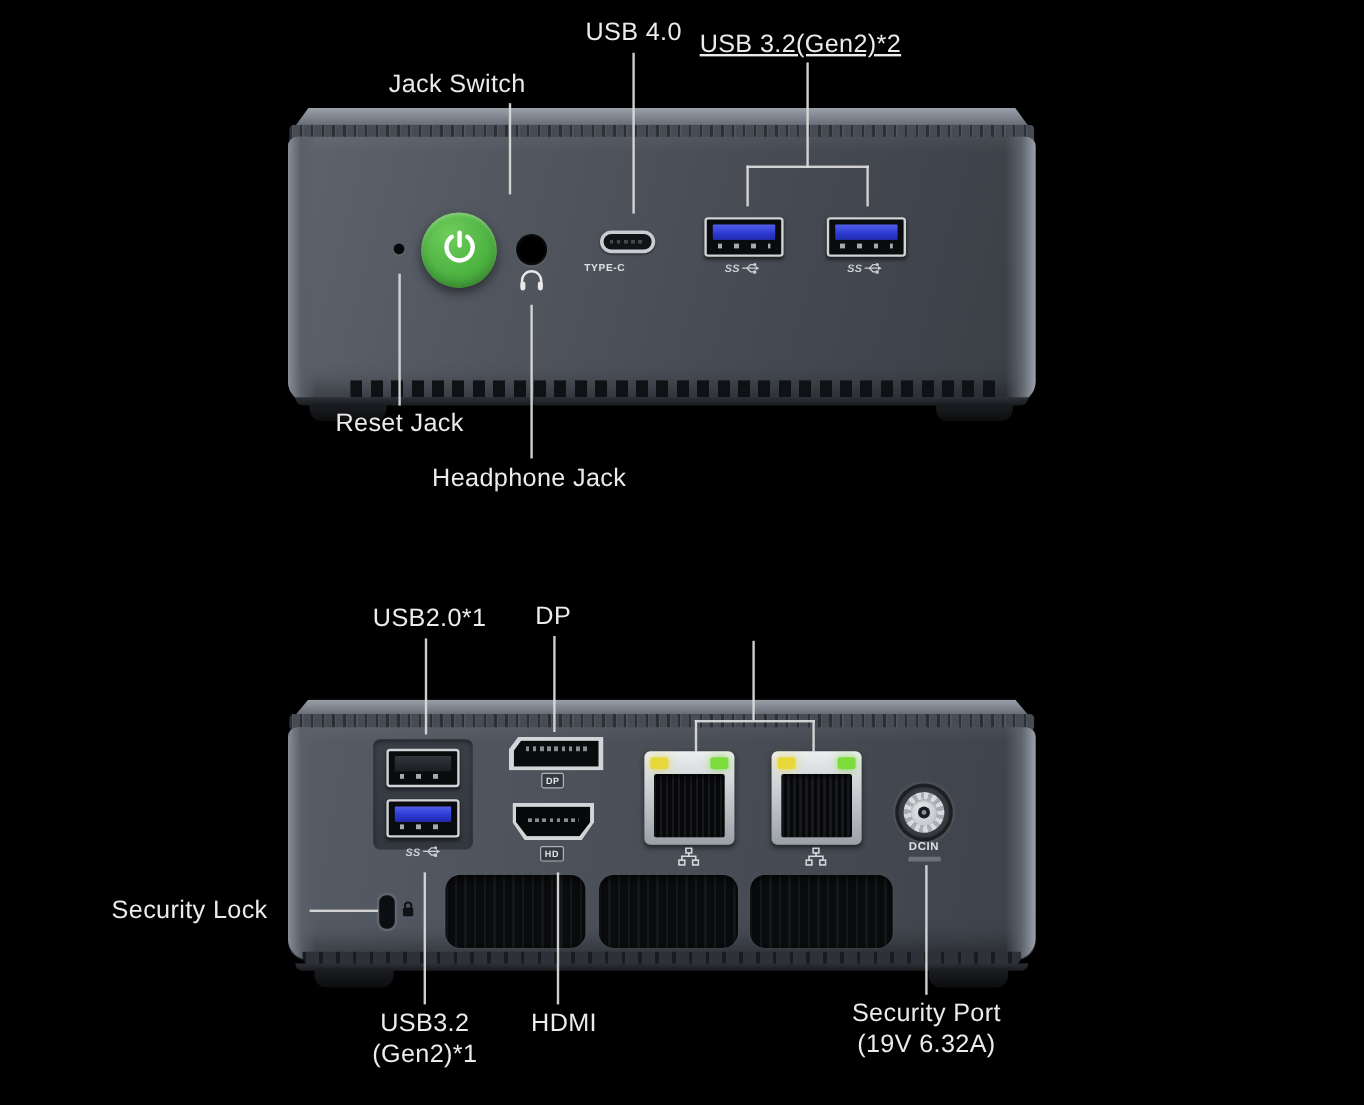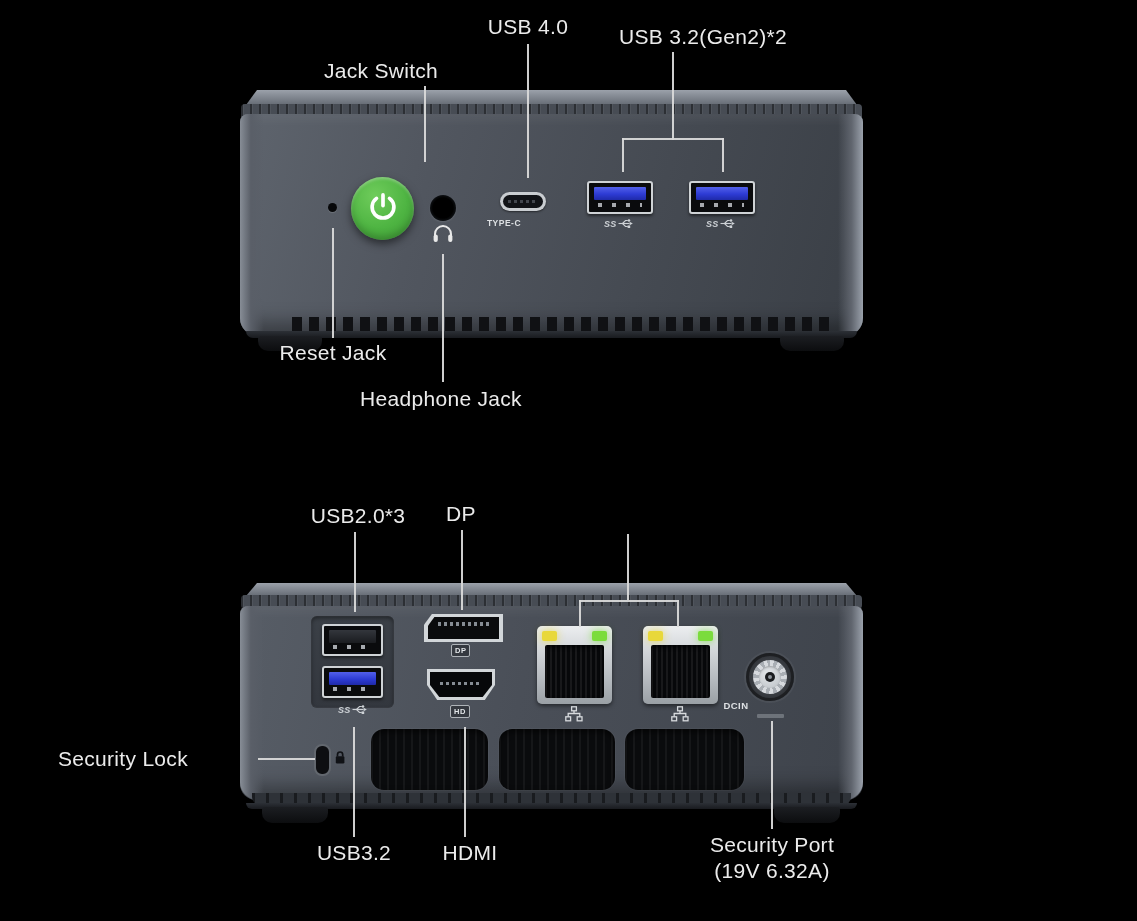--- a/index.html
+++ b/index.html
@@ -2,21 +2,21 @@
 <html><head>
 <meta charset="utf-8">
 <style>
   html,body{margin:0;padding:0;background:#000;}
   .stage{position:relative;width:1137px;height:921px;background:#000;overflow:hidden;
          font-family:"Liberation Sans",sans-serif;}
   .abs{position:absolute;}
   
   .callout{position:absolute;color:#ebebeb;font-size:21px;line-height:26px;text-align:center;
            letter-spacing:.3px;font-weight:400;}
-  .callout.right{text-align:left;}
+  .callout.right{text-align:center;}
   
   .vline{position:absolute;width:2px;background:#d9d9d9;opacity:.95;}
   .hline{position:absolute;height:2px;background:#d9d9d9;opacity:.95;}
   
   .chassis-top{position:absolute;background:linear-gradient(180deg,#9ba1aa,#656b74);
                clip-path:polygon(1.8% 0,98.2% 0,100% 100%,0 100%);}
   .chassis-rib{position:absolute;background-color:#474c54;border-radius:4px;
                background-image:repeating-linear-gradient(90deg,rgba(0,0,0,.38) 0 2px,rgba(255,255,255,.05) 2px 3px,rgba(0,0,0,0) 3px 9px);}
   .chassis-face{position:absolute;border-radius:8px 8px 18px 18px;
                 background:linear-gradient(105deg,#5e646d 0%,#51565f 30%,#454a52 65%,#3a3f46 100%);
@@ -163,21 +163,21 @@
       <path d="M14.8 5.5 l-3.2 -1.8 v3.6 z" fill="#cdd1d5"></path>
     </svg>
   </div>
 
   <div class="callout" style="left:281px;top:58px;width:200px;">Jack Switch</div>
   <div class="vline" style="left:424px;top:86px;height:76px;"></div>
 
   <div class="callout" style="left:433px;top:14px;width:190px;">USB 4.0</div>
   <div class="vline" style="left:527px;top:44px;height:134px;"></div>
 
-  <div class="callout" style="left:583px;top:24px;width:240px;">USB 3.2(Gen2)*2</div>
+  <div class="callout" style="left:547px;top:24px;width:240px;text-decoration:underline;">USB 3.2(Gen2)*2</div>
   <div class="vline" style="left:672px;top:52px;height:88px;"></div>
   <div class="hline" style="left:622px;top:138px;width:102px;"></div>
   <div class="vline" style="left:622px;top:138px;height:34px;"></div>
   <div class="vline" style="left:722px;top:138px;height:34px;"></div>
 
   <div class="callout" style="left:223px;top:340px;width:220px;">Reset Jack</div>
   <div class="vline" style="left:332px;top:228px;height:110px;"></div>
 
   <div class="callout" style="left:331px;top:386px;width:220px;">
     <div>Headphone Jack</div>
@@ -260,43 +260,44 @@
       <rect x="12.2" y="10.8" width="4.8" height="4"></rect>
       <path d="M9 4.8 v2.7 M3.2 10.8 V7.5 h11.6 v3.3"></path>
     </svg>
   </span>
 
   <div class="dc-outer" style="left:746px;top:653px;"></div>
   <div class="dc-serr" style="left:753px;top:660px;"></div>
   <div class="dc-mid" style="left:759px;top:666px;"></div>
   <div class="dc-hole" style="left:765px;top:672px;"></div>
   <div class="dc-pin" style="left:768px;top:675px;"></div>
-  <div class="port-cap" style="left:711px;top:700px;width:50px;font-size:9.5px;">DCIN</div>
+  <div class="port-cap" style="left:745px;top:700px;width:50px;font-size:9.5px;">DCIN</div>
   <div class="micro-bar" style="left:757px;top:714px;"></div>
 
   <div class="vent" style="left:371px;width:117px;"></div>
   <div class="vent" style="left:499px;width:116px;"></div>
   <div class="vent" style="left:625px;width:119px;"></div>
 
-  <div class="callout" style="left:258px;top:503px;width:200px;">USB2.0*3</div>
+  <div class="callout" style="left:258px;top:503px;width:200px;">USB2.0*1</div>
   <div class="vline" style="left:354px;top:532px;height:80px;"></div>
 
   <div class="callout" style="left:361px;top:501px;width:200px;">DP</div>
   <div class="vline" style="left:461px;top:530px;height:80px;"></div>
 
   <div class="vline" style="left:627px;top:534px;height:66px;"></div>
   <div class="hline" style="left:579px;top:600px;width:100px;"></div>
   <div class="vline" style="left:579px;top:600px;height:27px;"></div>
   <div class="vline" style="left:677px;top:600px;height:27px;"></div>
 
   <div class="callout right" style="left:58px;top:746px;width:200px;">Security Lock</div>
   <div class="hline" style="left:258px;top:758px;width:57px;"></div>
 
   <div class="callout" style="left:254px;top:840px;width:200px;">
     <div>USB3.2</div>
+    <div>(Gen2)*1</div>
   </div>
   <div class="vline" style="left:353px;top:727px;height:110px;"></div>
 
   <div class="callout" style="left:370px;top:840px;width:200px;">HDMI</div>
   <div class="vline" style="left:464px;top:727px;height:110px;"></div>
 
   <div class="callout" style="left:670px;top:832px;width:204px;">
     <div>Security Port</div>
     <div>(19V 6.32A)</div>
   </div>

